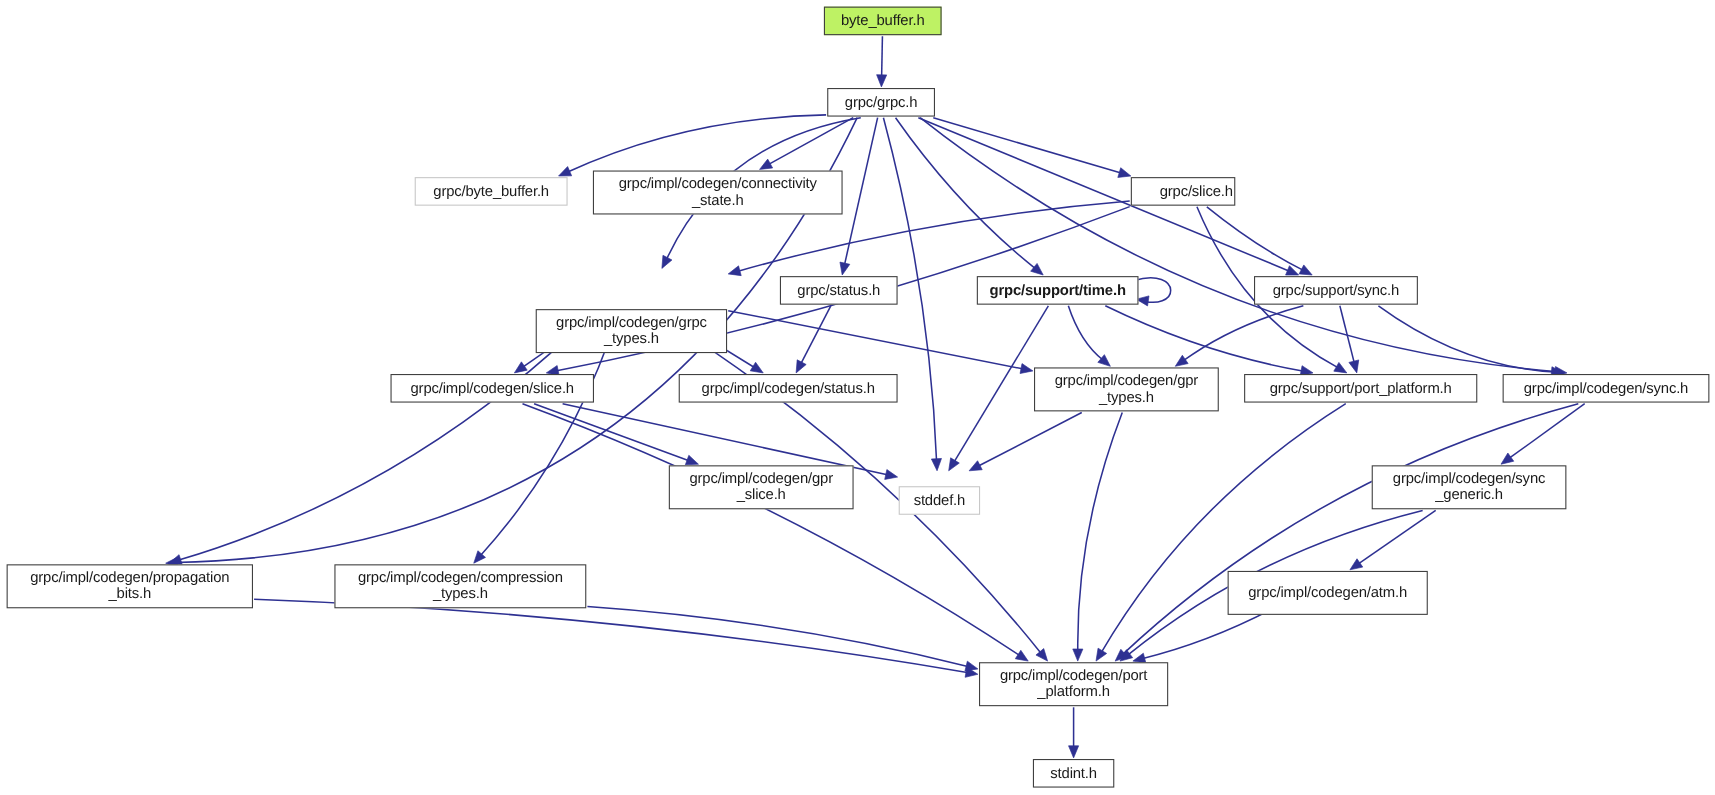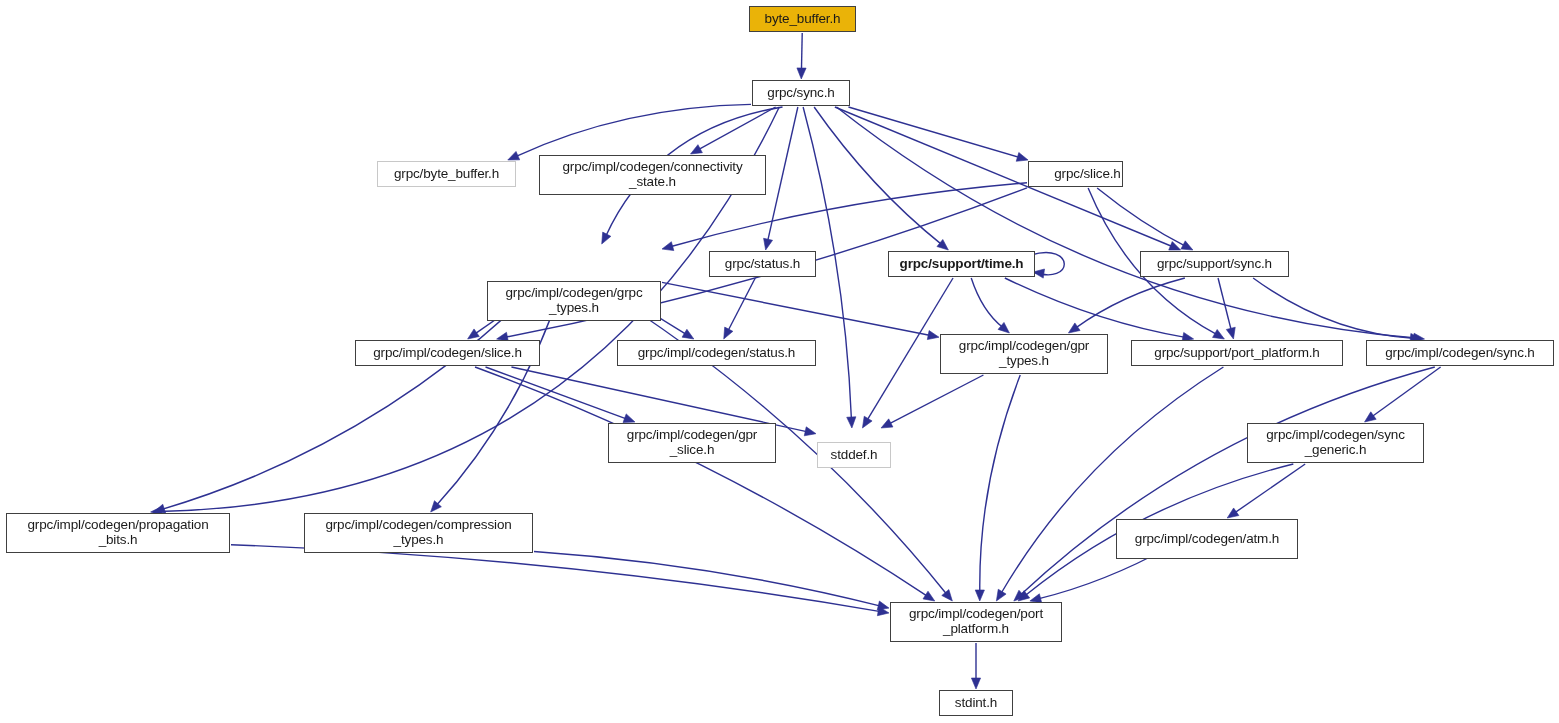--- a/index.html
+++ b/index.html
@@ -44,21 +44,21 @@
     text-align: center;
     line-height: 1.08;
     background: #ffffff;
     border: 1px solid #404040;
     color: #1a1a1a;
     font-size: 13.5px;
     white-space: pre-line;
     letter-spacing: -0.15px;
   }
   .node-box.root {
-    background: #eab308;
+    background: #bef264;
     border: 1px solid #404040;
   }
   .node-box.external {
     border: 1px solid #c8c8c8;
   }
 </style>
 </head>
 <body>
 
 <div id="graph-root">
@@ -147,21 +147,21 @@
         <path d="M 534 551.4385650224215 Q 714.0223212078714 563.9749544835195 880.7400981370649 606.105214447609" class="edge-path"></path>
         <polygon points="889,608.1112107623319 877.2251172305869,609.9852800691025 879.3963132418164,601.0451509939256" class="edge-head"></polygon>
         <path d="M 1223.4163568773233 367 Q 1081.1879773454548 456.1458341018924 1000.8397569497226 593.7667369350796" class="edge-path"></path>
         <polygon points="996.3754646840149,601 998.2383123103857,589.2233366898377 1006.0672558630054,594.0552765538978" class="edge-head"></polygon>
         <path d="M 976 643 Q 976 666 976 680.5" class="edge-path"></path>
         <polygon points="976,689 971.4,678 980.6,678" class="edge-head"></polygon>
       </g>
   </svg>
   <div id="nodes-layer">
       <div class="node-box root" style="left: 749px; top: 6px; width: 107px; height: 26px;">byte_buffer.h</div>
-      <div class="node-box" style="left: 752px; top: 80px; width: 98px; height: 26px;">grpc/sync.h</div>
+      <div class="node-box" style="left: 752px; top: 80px; width: 98px; height: 26px;">grpc/grpc.h</div>
       <div class="node-box external" style="left: 377px; top: 161px; width: 139px; height: 26px;">grpc/byte_buffer.h</div>
       <div class="node-box" style="left: 539px; top: 155px; width: 227px; height: 40px;">grpc/impl/codegen/connectivity
 _state.h</div>
       <div class="node-box" style="left: 1028px; top: 161px; width: 95px; height: 26px; padding-left: 24px;">grpc/slice.h</div>
       <div class="node-box" style="left: 487px; top: 245px; width: 174px; height: 40px; margin-top: 36px;">grpc/impl/codegen/grpc
 _types.h</div>
       <div class="node-box" style="left: 709px; top: 251px; width: 107px; height: 26px;">grpc/status.h</div>
       <div class="node-box" style="left: 888px; top: 251px; width: 147px; height: 26px; font-weight: bold;">grpc/support/time.h</div>
       <div class="node-box" style="left: 1140px; top: 251px; width: 149px; height: 26px;">grpc/support/sync.h</div>
       <div class="node-box" style="left: 355px; top: 340px; width: 185px; height: 26px;">grpc/impl/codegen/slice.h</div>

